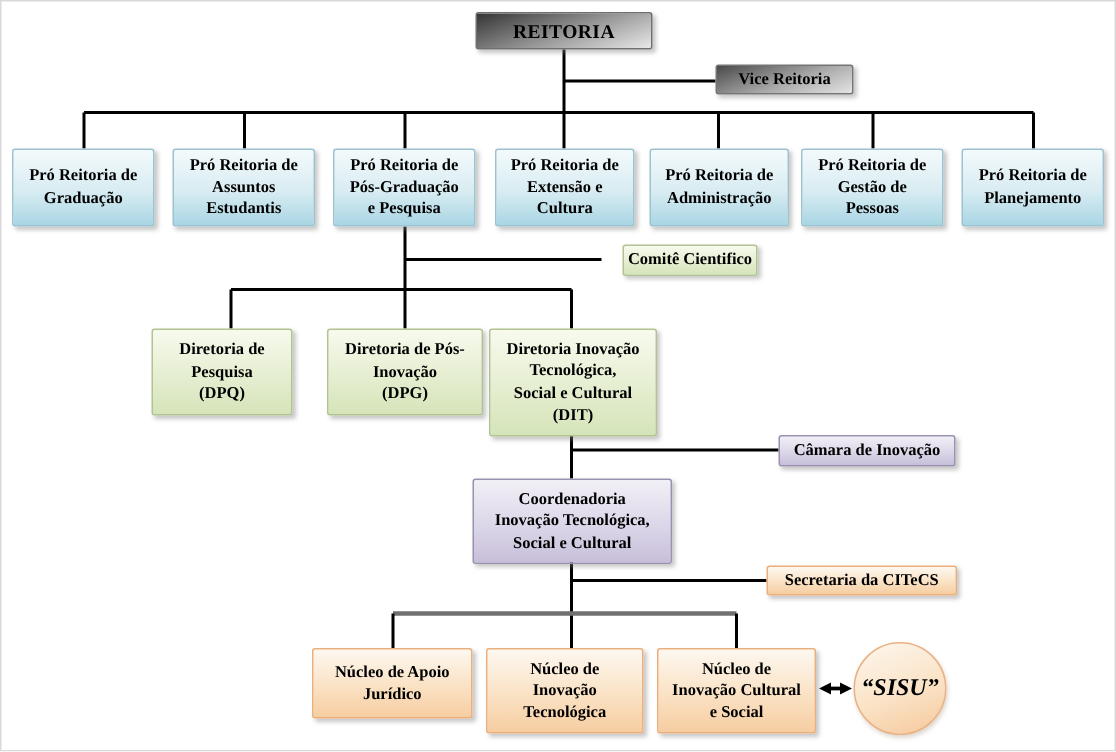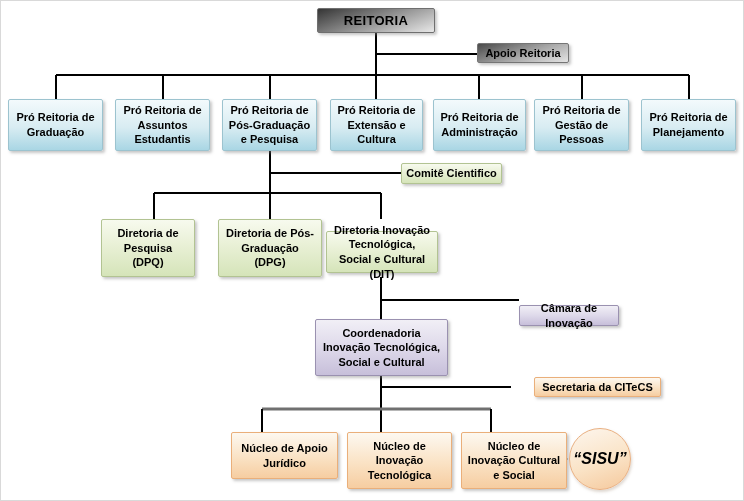--- a/index.html
+++ b/index.html
@@ -8,20 +8,21 @@
     border:1px solid #d9d9d9;box-sizing:border-box;overflow:hidden;
     font-family:"Liberation Sans","DejaVu Sans",sans-serif;
   }
   .wires{position:absolute;left:0;top:0;pointer-events:none;}
   .node{
     position:absolute;display:flex;align-items:center;justify-content:center;
     text-align:center;font-weight:bold;font-size:11px;line-height:1.32;color:#000;
     white-space:pre-line;border-radius:2px;box-sizing:border-box;
     box-shadow:2px 2px 3px rgba(130,130,130,.45);
     padding:1px 2px;
+    font-family:Liberation Serif, serif;
   }
   .gray{
     background:linear-gradient(160deg,#353535 0%,#9a9a9a 55%,#e8e8e8 100%);
     border:1px solid #6f6f6f;font-size:13px;letter-spacing:.3px;
   }
   .gray2{
     background:linear-gradient(160deg,#4a4a4a 0%,#a8a8a8 55%,#e4e4e4 100%);
     border:1px solid #757575;
   }
   .blue{
@@ -32,21 +33,20 @@
     background:linear-gradient(180deg,#f7faee 0%,#e7efd3 50%,#d5e4b9 100%);
     border:1px solid #b2c392;
   }
   .lav{
     background:linear-gradient(180deg,#f1eff6 0%,#ded9ea 50%,#c7bfda 100%);
     border:1px solid #9a91b0;
   }
   .orange{
     background:linear-gradient(180deg,#fdf8f0 0%,#fae2c4 55%,#f6cda1 100%);
     border:1px solid #eaaf7a;
-    margin-left:23px;
   }
   .circle{
     border-radius:50%;font-style:italic;font-size:16px;
     background:linear-gradient(160deg,#fdf6ee 0%,#fae3c6 55%,#f5c89c 100%);
     border:1px solid #e9b082;box-shadow:1px 2px 3px rgba(160,140,120,.35);
   }
 </style>
 </head>
 <body>
 
@@ -81,55 +81,55 @@
     <path d="M261 408 V431 M490 408 V431" stroke="#000" stroke-width="2" fill="none"></path>
 
     <g>
       <path d="M551 458 H561" stroke="#000" stroke-width="2.5" fill="none"></path>
       <polygon points="545,458 553,454 553,462" fill="#000"></polygon>
       <polygon points="567,458 559,454 559,462" fill="#000"></polygon>
     </g>
   </svg>
 
   <div class="node gray" style="left:316px;top:7px;width:118px;height:25px">REITORIA</div>
-  <div class="node gray2" style="left:476px;top:42px;width:92px;height:20px">Apoio Reitoria</div>
+  <div class="node gray2" style="left:476px;top:42px;width:92px;height:20px">Vice Reitoria</div>
 
   <div class="node blue" style="left:7px;top:98px;width:95px;height:52px">Pró Reitoria de
 Graduação</div>
   <div class="node blue" style="left:114px;top:98px;width:95px;height:52px">Pró Reitoria de
 Assuntos
 Estudantis</div>
   <div class="node blue" style="left:221px;top:98px;width:95px;height:52px">Pró Reitoria de
 Pós-Graduação
 e Pesquisa</div>
   <div class="node blue" style="left:329px;top:98px;width:93px;height:52px">Pró Reitoria de
 Extensão e
 Cultura</div>
   <div class="node blue" style="left:432px;top:98px;width:93px;height:52px">Pró Reitoria de
 Administração</div>
   <div class="node blue" style="left:533px;top:98px;width:95px;height:52px">Pró Reitoria de
 Gestão de
 Pessoas</div>
   <div class="node blue" style="left:640px;top:98px;width:95px;height:52px">Pró Reitoria de
 Planejamento</div>
 
-  <div class="node green" style="left:400px;top:162px;width:101px;height:21px">Comitê Cientifico</div>
+  <div class="node green" style="left:414px;top:162px;width:90px;height:21px">Comitê Cientifico</div>
 
   <div class="node green" style="left:100px;top:218px;width:94px;height:58px">Diretoria de
 Pesquisa
 (DPQ)</div>
   <div class="node green" style="left:217px;top:218px;width:104px;height:58px">Diretoria de Pós-
-Graduação
+Inovação
 (DPG)</div>
-  <div class="node green" style="left:325px;top:230px;width:112px;height:42px">Diretoria Inovação
+  <div class="node green" style="left:325px;top:218px;width:112px;height:72px">Diretoria Inovação
 Tecnológica,
 Social e Cultural
 (DIT)</div>
 
-  <div class="node lav" style="left:518px;top:304px;width:100px;height:21px">Câmara de Inovação</div>
+  <div class="node lav" style="left:518px;top:289px;width:118px;height:21px">Câmara de Inovação</div>
 
   <div class="node lav" style="left:314px;top:318px;width:133px;height:57px">Coordenadoria
 Inovação Tecnológica,
 Social e Cultural</div>
 
   <div class="node orange" style="left:510px;top:376px;width:127px;height:20px">Secretaria da CITeCS</div>
 
   <div class="node orange" style="left:207px;top:431px;width:107px;height:47px">Núcleo de Apoio
 Jurídico</div>
   <div class="node orange" style="left:323px;top:431px;width:105px;height:57px">Núcleo de

